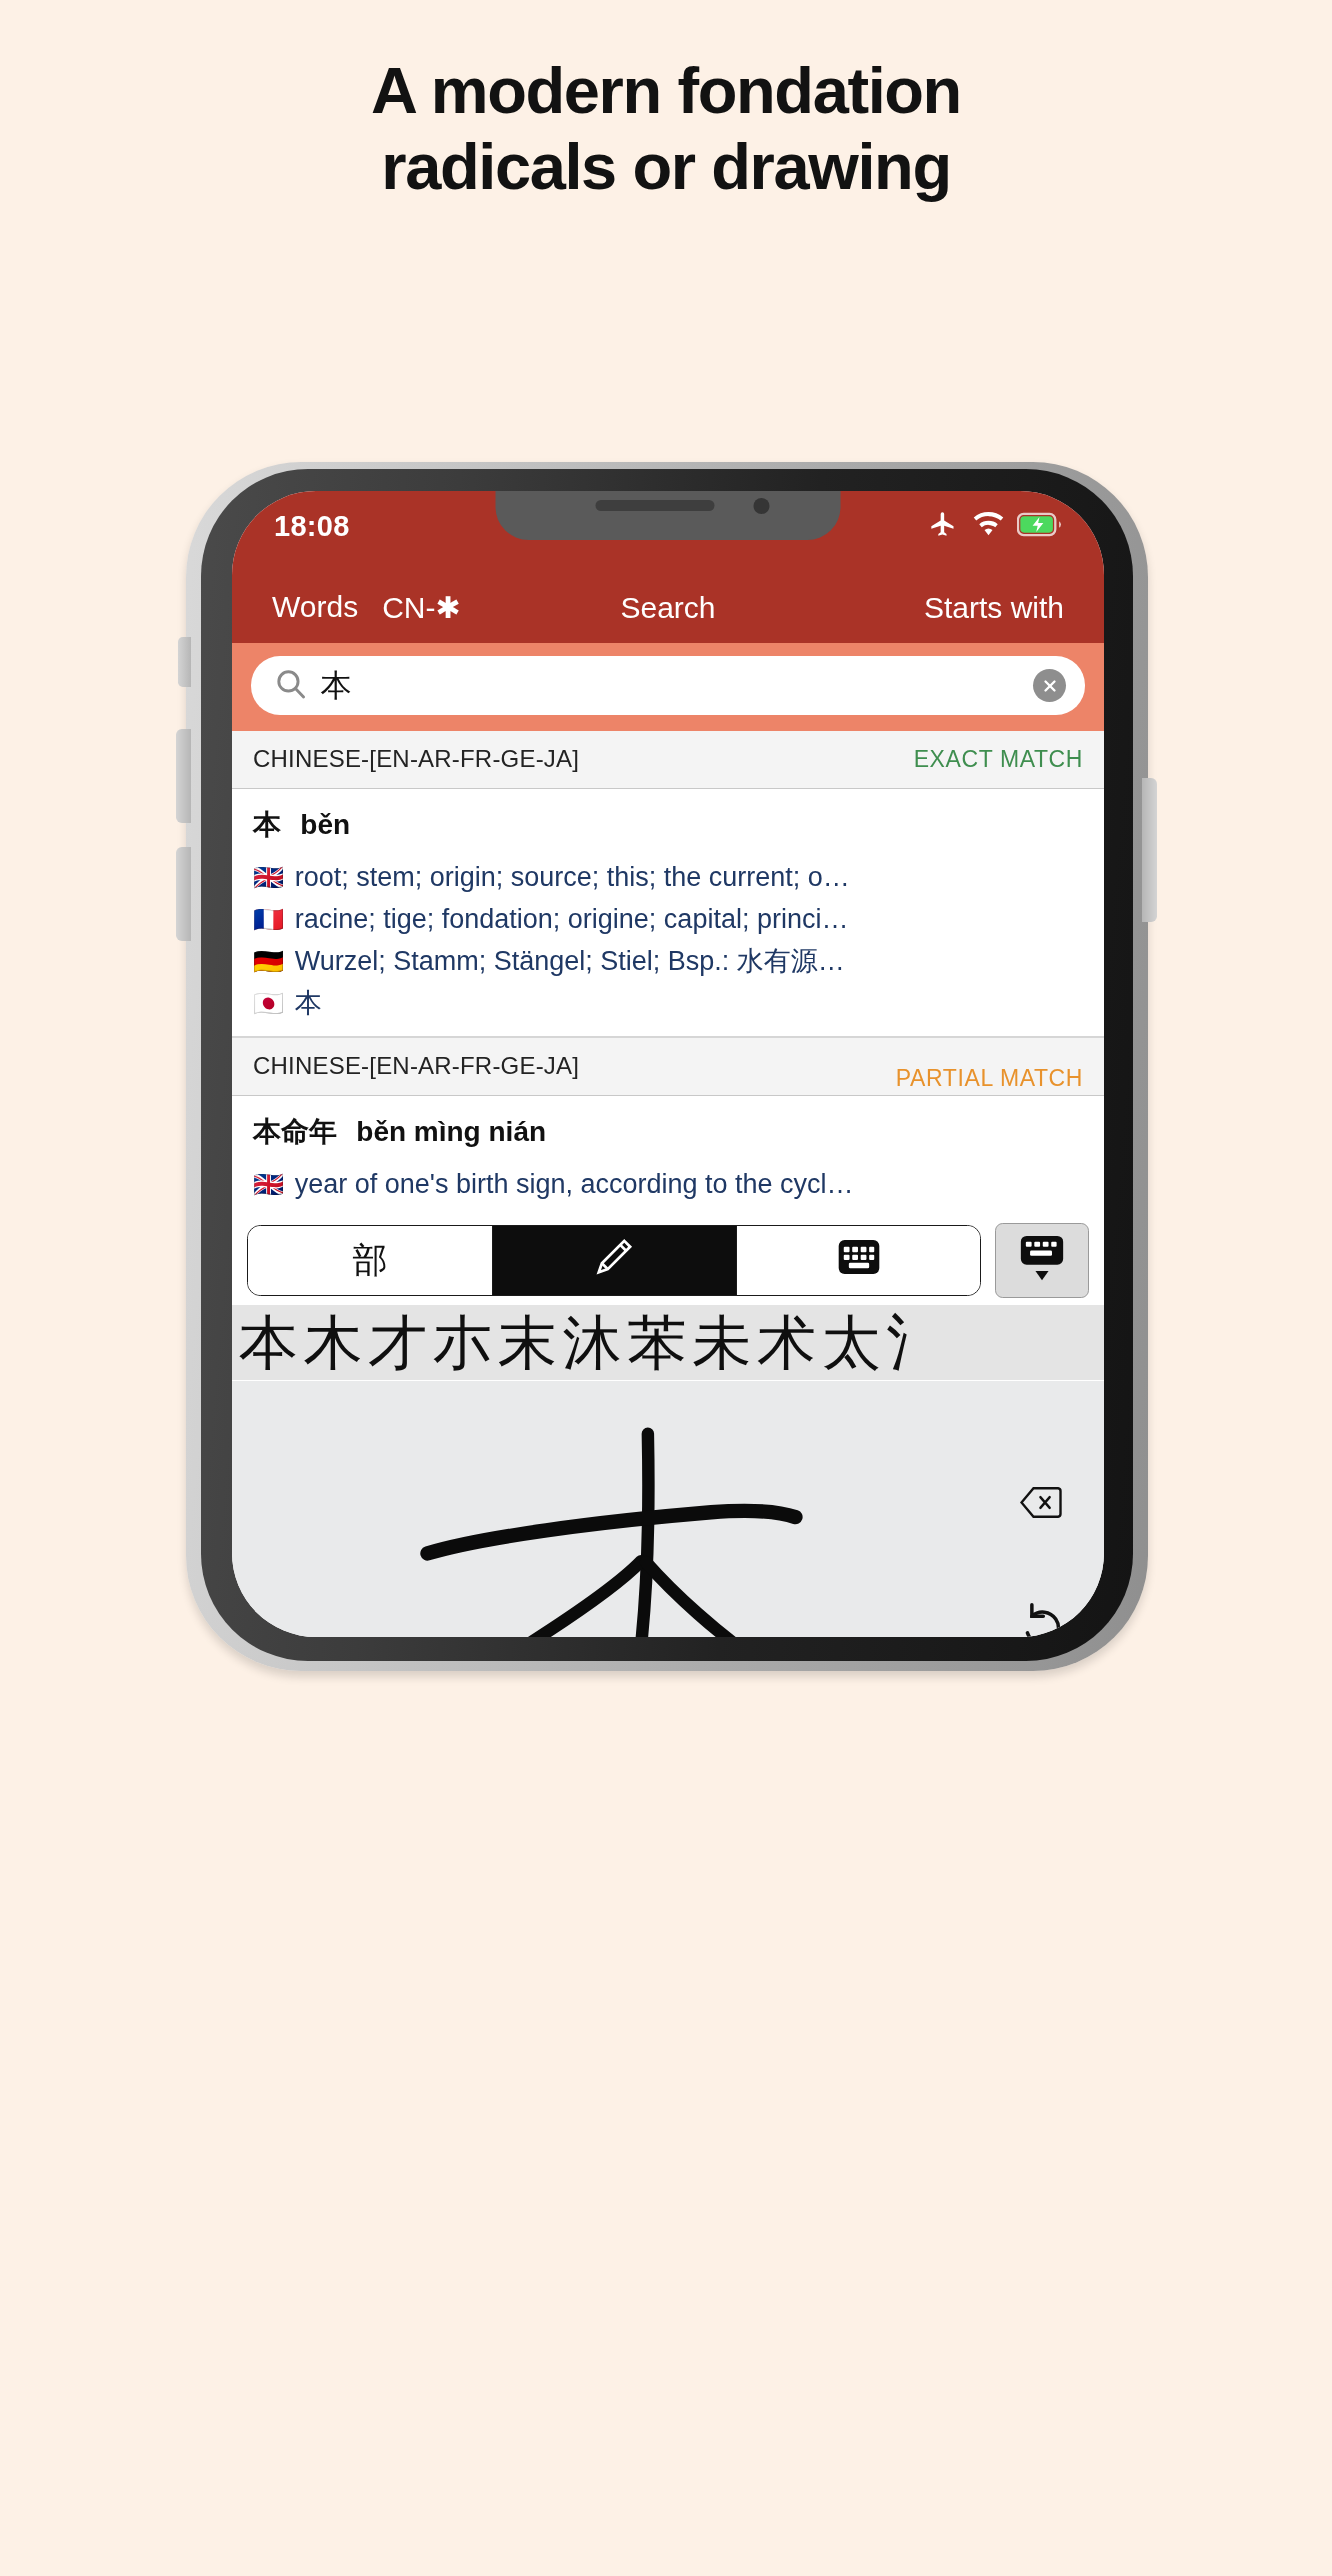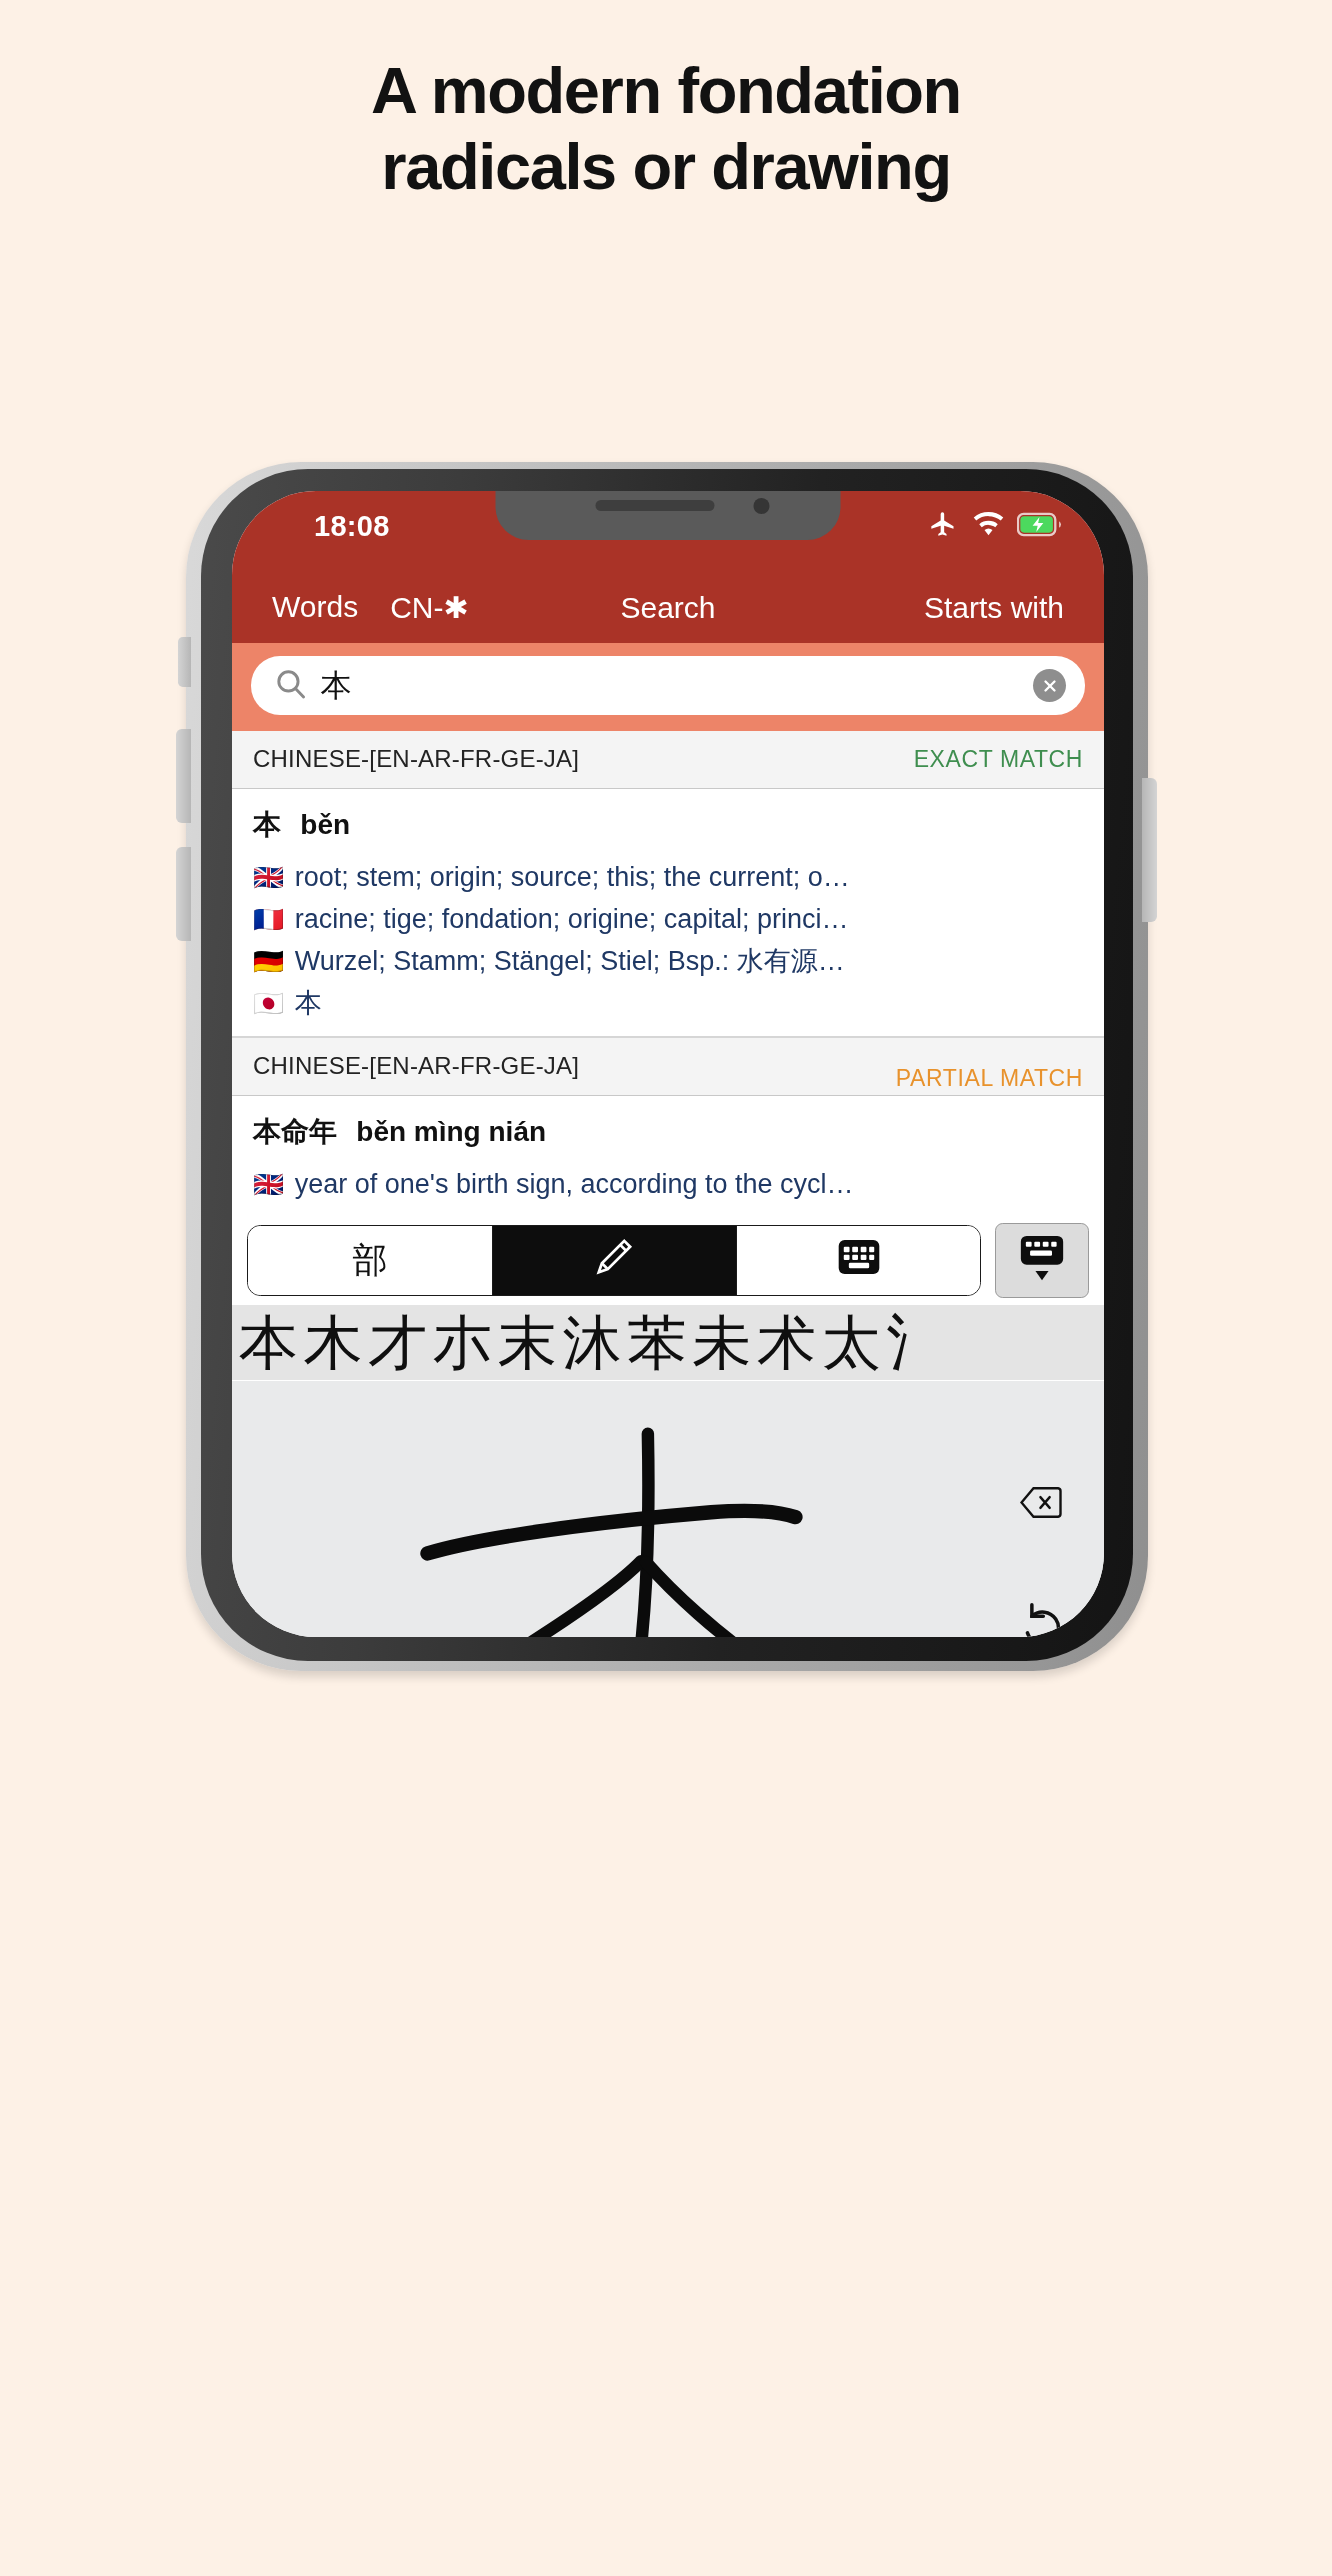--- a/index.html
+++ b/index.html
@@ -88,21 +88,20 @@
     background: #AA3327;
     display: flex;
     align-items: flex-start;
     padding: 19px 42px 0 42px;
     color: #ffffff;
   }
   .status-time {
     font-size: 29px;
     font-weight: bold;
     letter-spacing: 0.3px;
-    margin-left: 40px;
   }
   .status-right {
     margin-left: auto;
     display: flex;
     align-items: center;
     gap: 12.5px;
   }
   .icn { display: block; }
 
   
@@ -136,21 +135,21 @@
   .navbar {
     background: #AA3327;
     height: 71px;
     display: flex;
     align-items: center;
     color: #ffffff;
     font-size: 30px;
     padding: 0 40px;
     position: relative;
   }
-  .nav-left { display: flex; gap: 32px; }
+  .nav-left { display: flex; gap: 24px; }
   .nav-title {
     position: absolute;
     left: 50%;
     transform: translateX(-50%);
   }
   .nav-right { margin-left: auto; }
 
   
   .searchbar {
     background: #ED8468;

